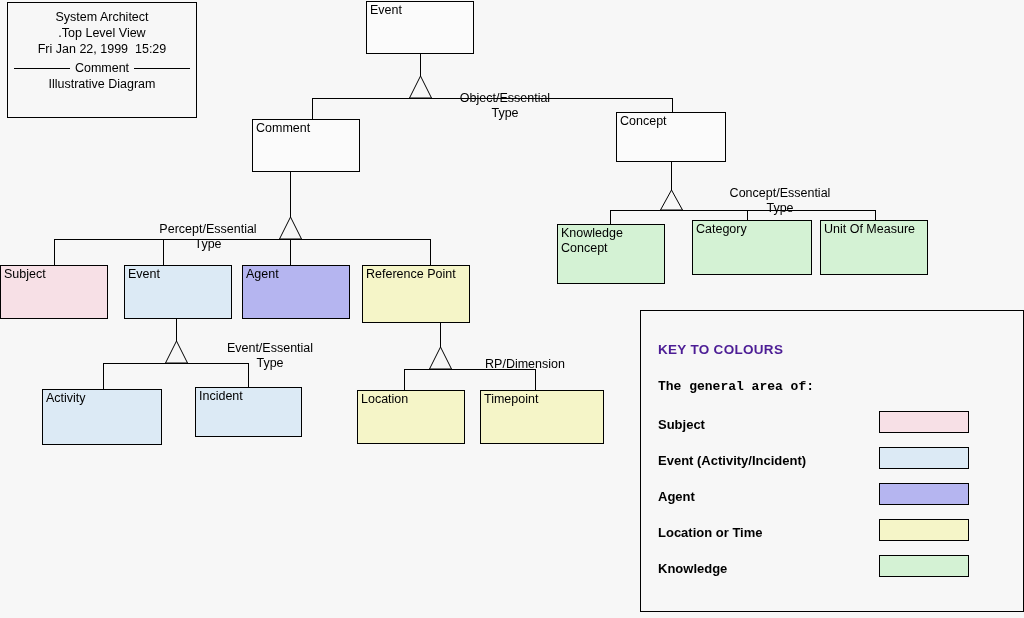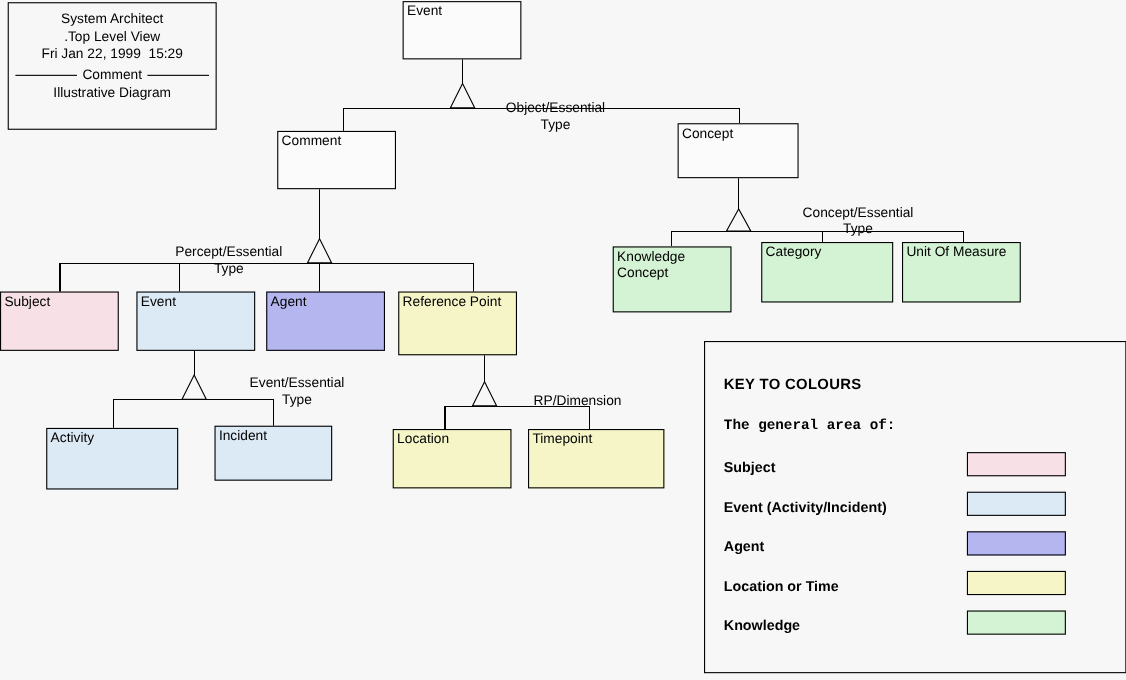--- a/index.html
+++ b/index.html
@@ -80,21 +80,21 @@
     position:absolute;
     border:1px solid #000;
     background:#f7f7f7;
     box-sizing:border-box;
   }
   .legend-title{
     position:absolute;
     font-size:13.5px;
     font-weight:bold;
     letter-spacing:.3px;
-    color:#000000;
+    color:#4c1d95;
   }
   .legend-sub{
     position:absolute;
     font-size:13px;
     font-weight:bold;
     color:#000;
   }
   .legend-row-label{
     position:absolute;
     font-size:13px;

